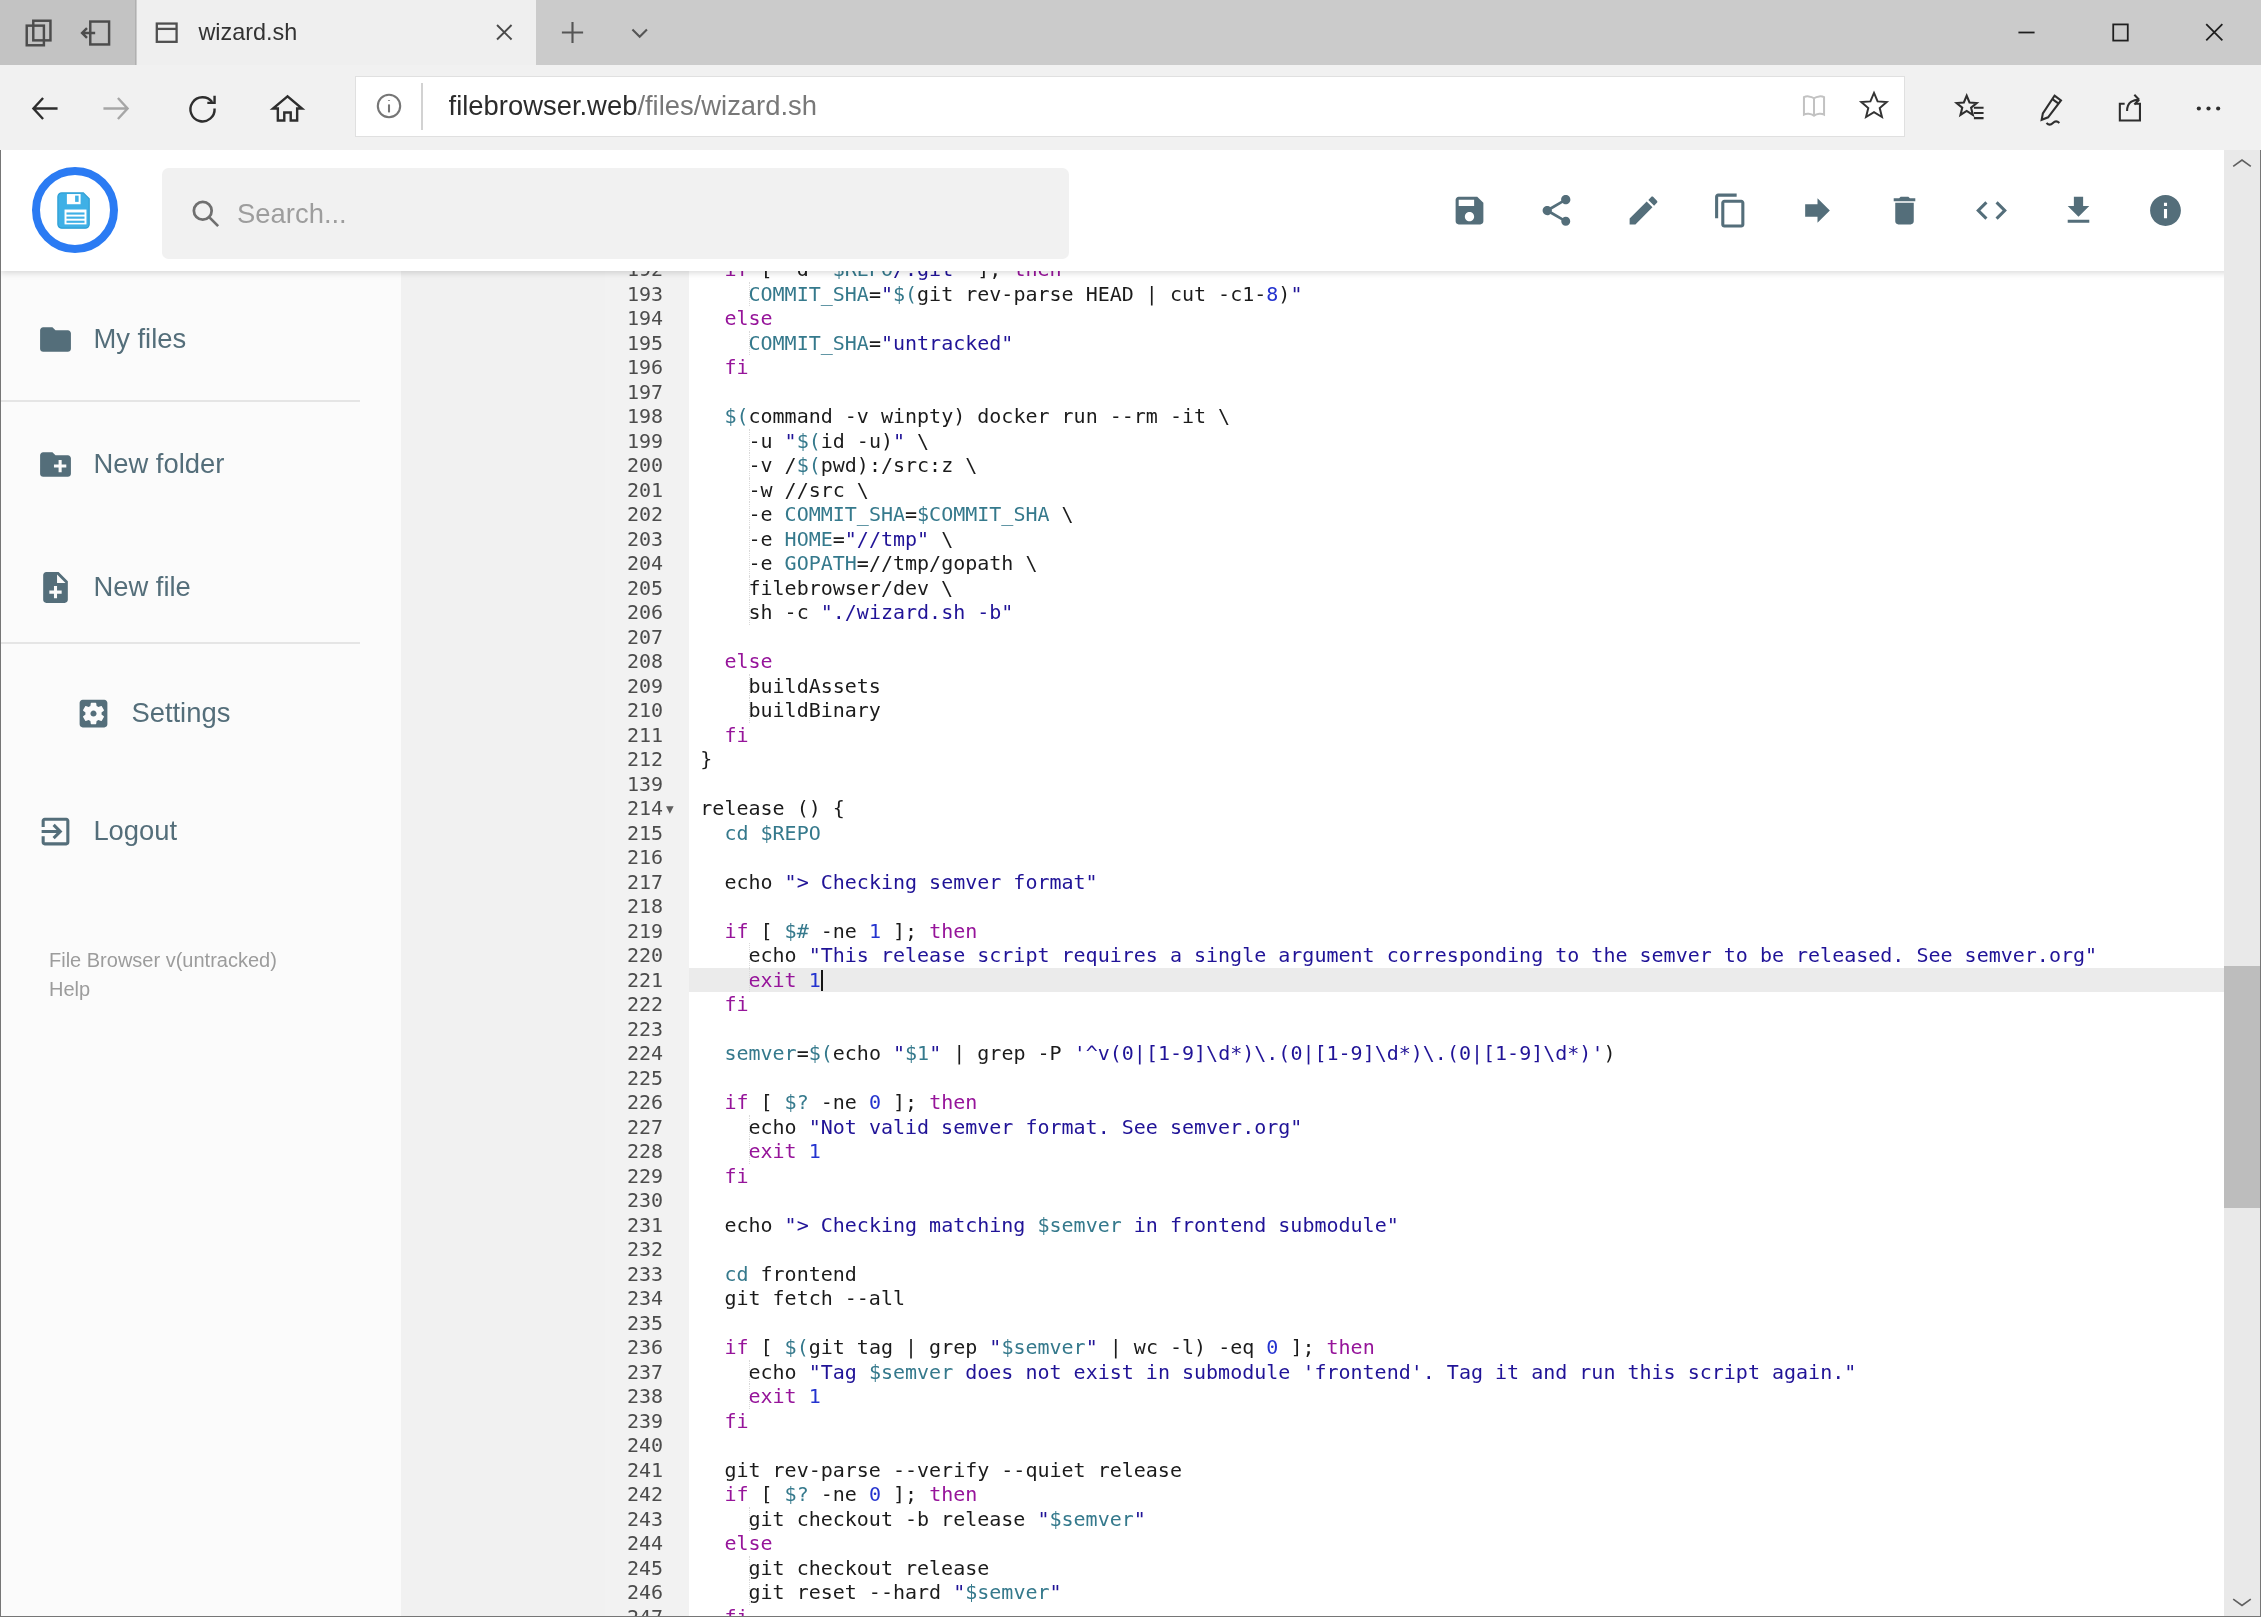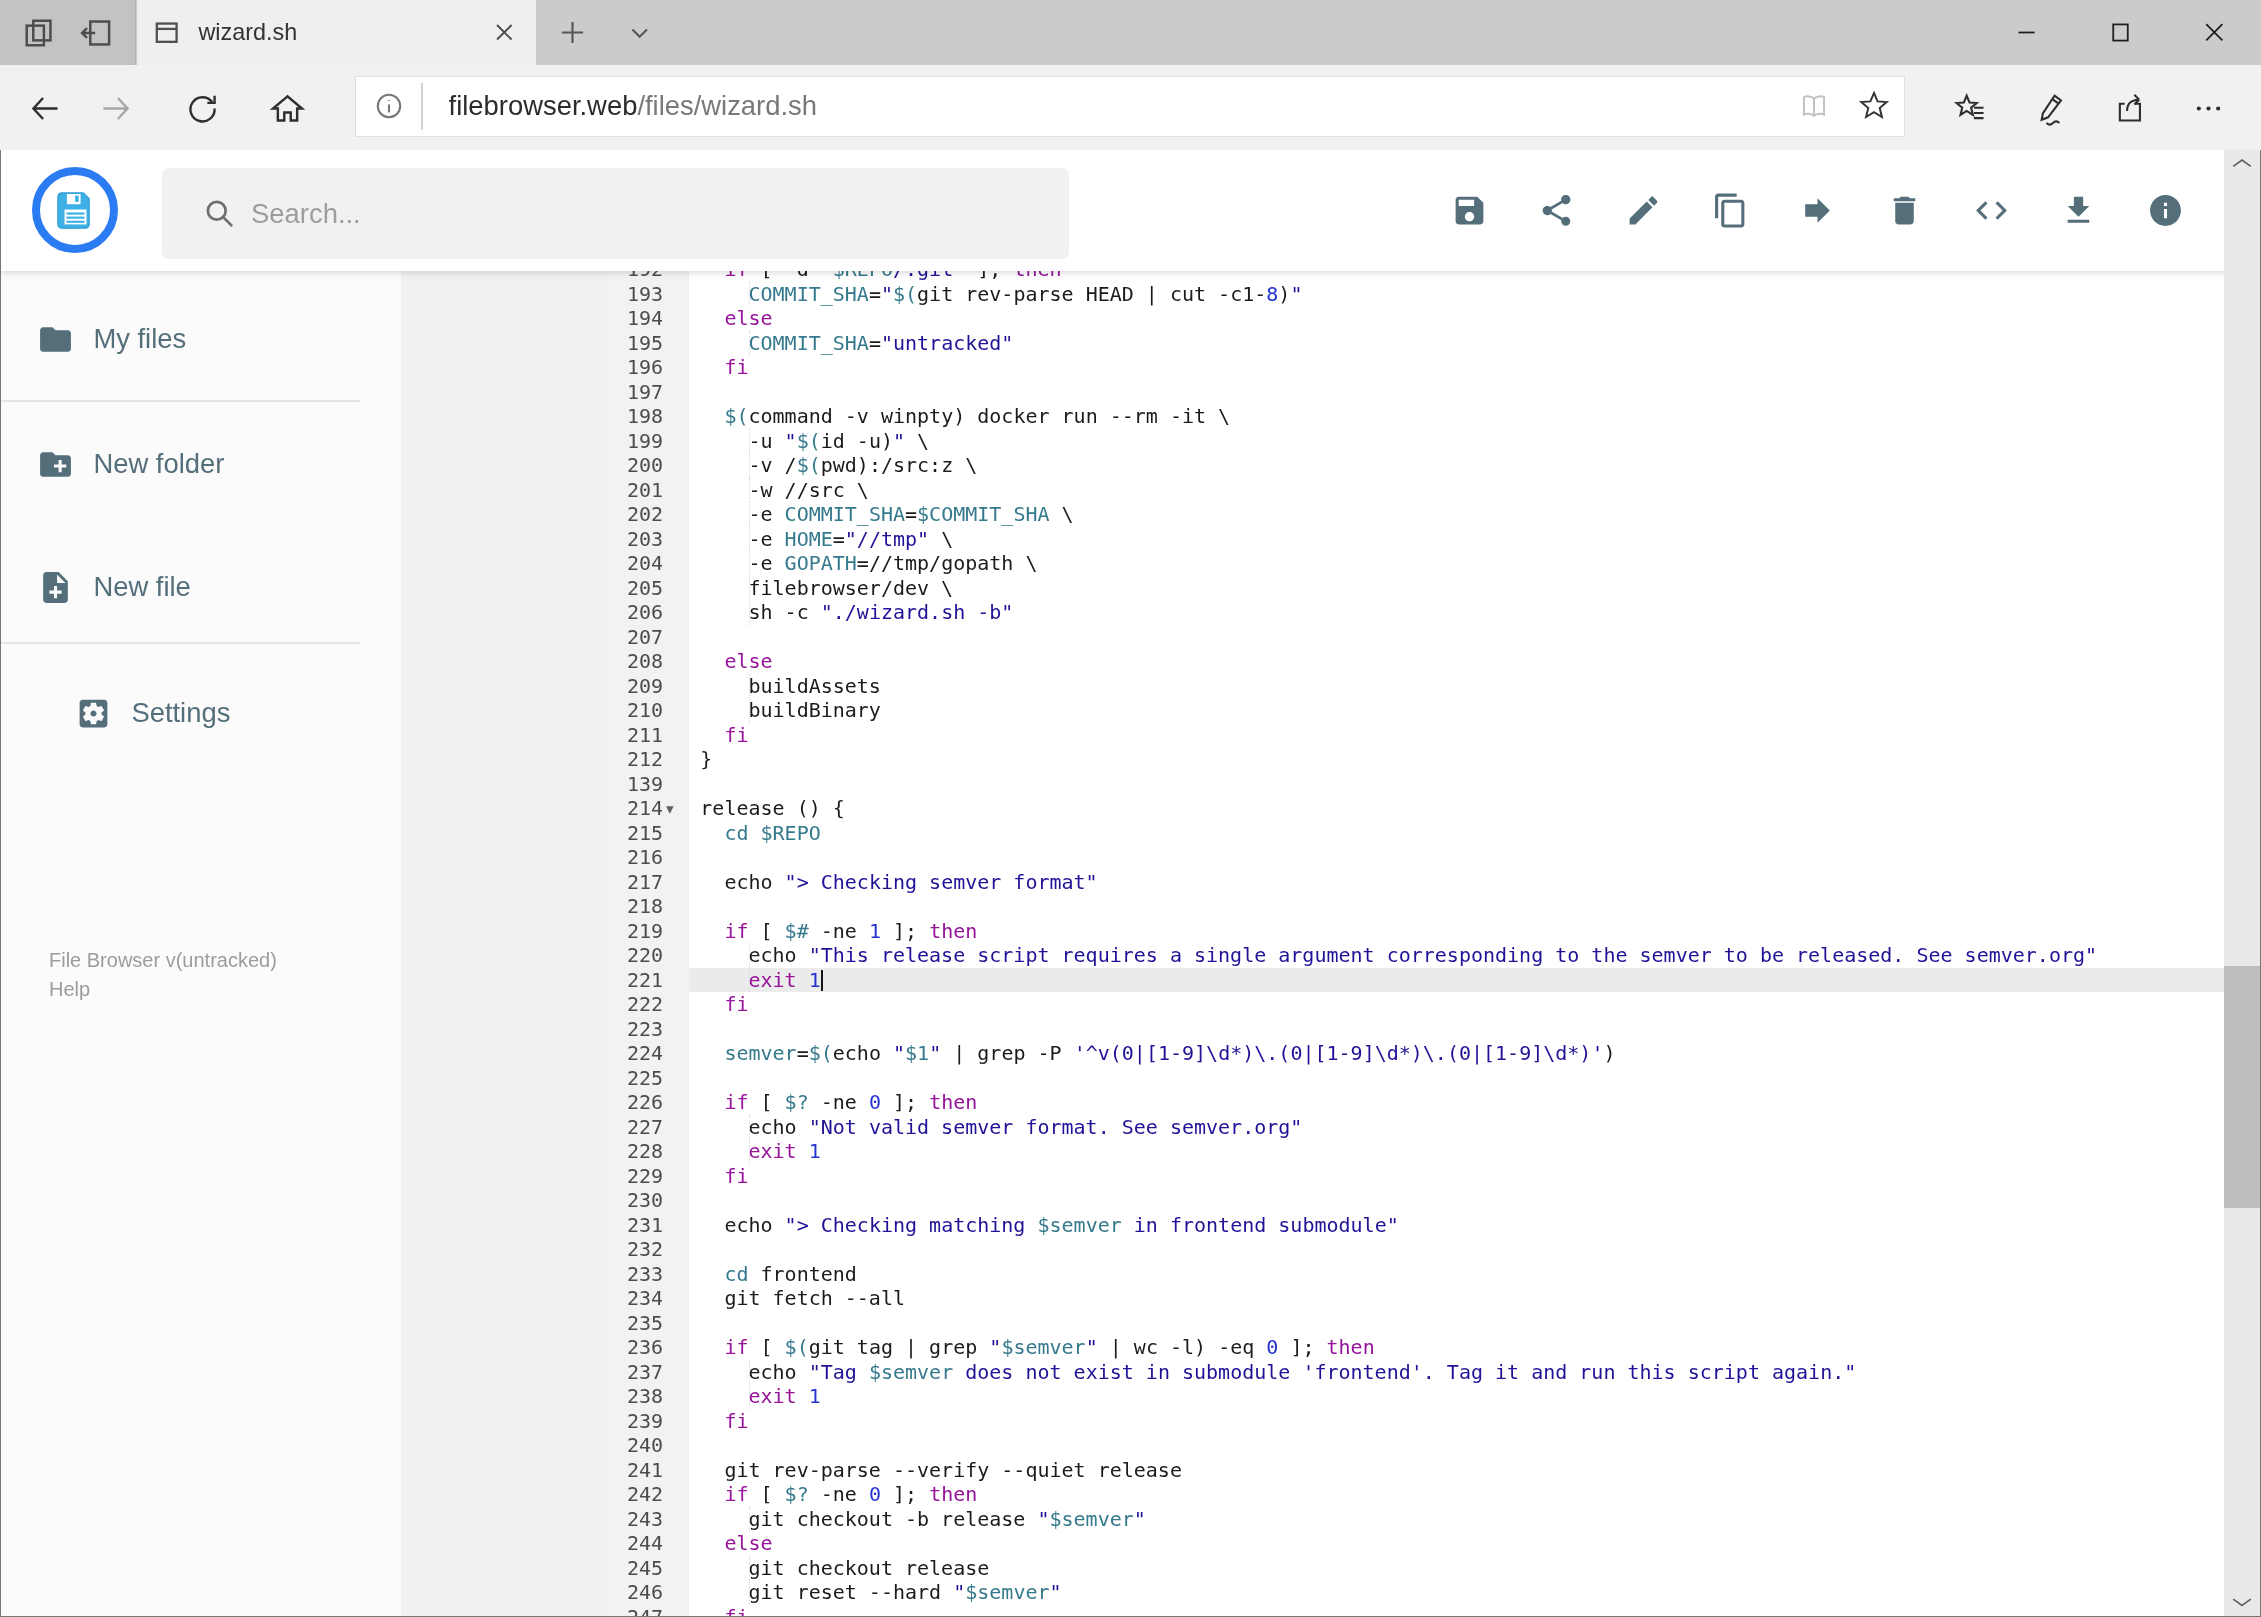--- a/index.html
+++ b/index.html
@@ -35,21 +35,21 @@
 
   
   .app { position:absolute; left:0; top:150px; width:2261px; height:1467px; background:#f1f1f1;
          border-left:1.6px solid #767676; border-right:1.6px solid #767676; border-bottom:1.6px solid #767676; overflow:hidden; }
 
   .app-header { position:absolute; left:0; top:0; right:0; height:121px; background:#fff;
                 box-shadow:0 2.4px 6.5px rgba(0,0,0,0.15); z-index:5; }
   .logo { position:absolute; left:31px; top:17px; width:86px; height:86px; border-radius:50%;
           border:8px solid #2b7bf3; background:#fff; display:flex; align-items:center; justify-content:center; }
   .searchbox { position:absolute; left:161px; top:18px; width:907px; height:91px; background:#f1f1f1;
-               border-radius:6.5px; display:flex; align-items:center; padding:0 18px; }
+               border-radius:6.5px; display:flex; align-items:center; padding:0 4px; }
   .searchbox svg { margin:0 14.5px 0 22.6px; flex:none; }
   .searchbox input { flex:1; border:none; outline:none; background:transparent; font-family:"Liberation Sans",sans-serif;
                      font-size:27.4px; color:#444; }
   .searchbox input::placeholder { color:#9d9d9d; opacity:1; }
   .hdr-icons { position:absolute; right:76px; top:0; height:121px; display:flex; align-items:center; column-gap:50px; }
   .hdr-icons .hicon { width:37px; height:37px; color:#546e7a; }
 
   
   .sidebar { position:absolute; left:0; top:121px; bottom:0; width:400px; background:#fbfbfb; }
   .side-item { position:absolute; left:0; width:100%; height:58px; display:flex; align-items:center; color:#546e7a; }
@@ -321,20 +321,28 @@
         <span class="slabel">New folder</span>
       </div>
       <div class="side-item" style="top: 413px; padding-left: 38px;">
         <span class="sicon">
           <svg viewBox="0 0 24 24" width="37" height="37">
             <path d="M12 10c-1.1 0-2 .9-2 2s.9 2 2 2 2-.9 2-2-.9-2-2-2zm7-7H5c-1.1 0-2 .9-2 2v14c0 1.1.9 2 2 2h14c1.1 0 2-.9 2-2V5c0-1.1-.9-2-2-2zm-1.75 9c0 .23-.02.46-.05.68l1.48 1.16c.13.11.17.3.08.45l-1.4 2.42c-.09.15-.27.21-.43.15l-1.74-.7c-.36.28-.76.51-1.18.69l-.26 1.85c-.03.17-.18.3-.35.3h-2.8c-.17 0-.32-.13-.35-.29l-.26-1.85c-.43-.18-.82-.41-1.18-.69l-1.74.7c-.16.06-.34 0-.43-.15l-1.4-2.42c-.09-.15-.05-.34.08-.45l1.48-1.16c-.03-.23-.05-.46-.05-.69 0-.23.02-.46.05-.68l-1.48-1.16c-.13-.11-.17-.3-.08-.45l1.4-2.42c.09-.15.27-.21.43-.15l1.74.7c.36-.28.76-.51 1.18-.69l.26-1.85c.03-.17.18-.3.35-.3h2.8c.17 0 .32.13.35.29l.26 1.85c.43.18.82.41 1.18.69l1.74-.7c.16-.06.34 0 .43.15l1.4 2.42c.09.15.05.34-.08.45l-1.48 1.16c.03.23.05.46.05.69z" fill="currentColor"></path>
           </svg>
         </span>
         <span class="slabel">Settings</span>
       </div>
+      <div class="side-item" style="top: 531px;">
+        <span class="sicon">
+          <svg viewBox="0 0 24 24" width="37" height="37">
+            <path d="M10.09 15.59 11.5 17l5-5-5-5-1.41 1.41L12.67 11H3v2h9.67l-2.58 2.59zM19 3H5c-1.11 0-2 .9-2 2v4h2V5h14v14H5v-4H3v4c0 1.1.89 2 2 2h14c1.1 0 2-.9 2-2V5c0-1.1-.9-2-2-2z" fill="currentColor"></path>
+          </svg>
+        </span>
+        <span class="slabel">Logout</span>
+      </div>
     </div>
 
   <div class="editor-card">
     <div class="gutter-strip"></div>
   </div>
   <div class="code-rows">
       <div class="code-row">
         <span class="gut">192</span>
         <span class="codecell"><span class="tok-p">  </span><span class="tok-k">if</span><span class="tok-p"> [ -d </span><span class="tok-s">"</span><span class="tok-v">$REPO</span><span class="tok-s">/.git"</span><span class="tok-p"> ]; </span><span class="tok-k">then</span></span>
       </div>

